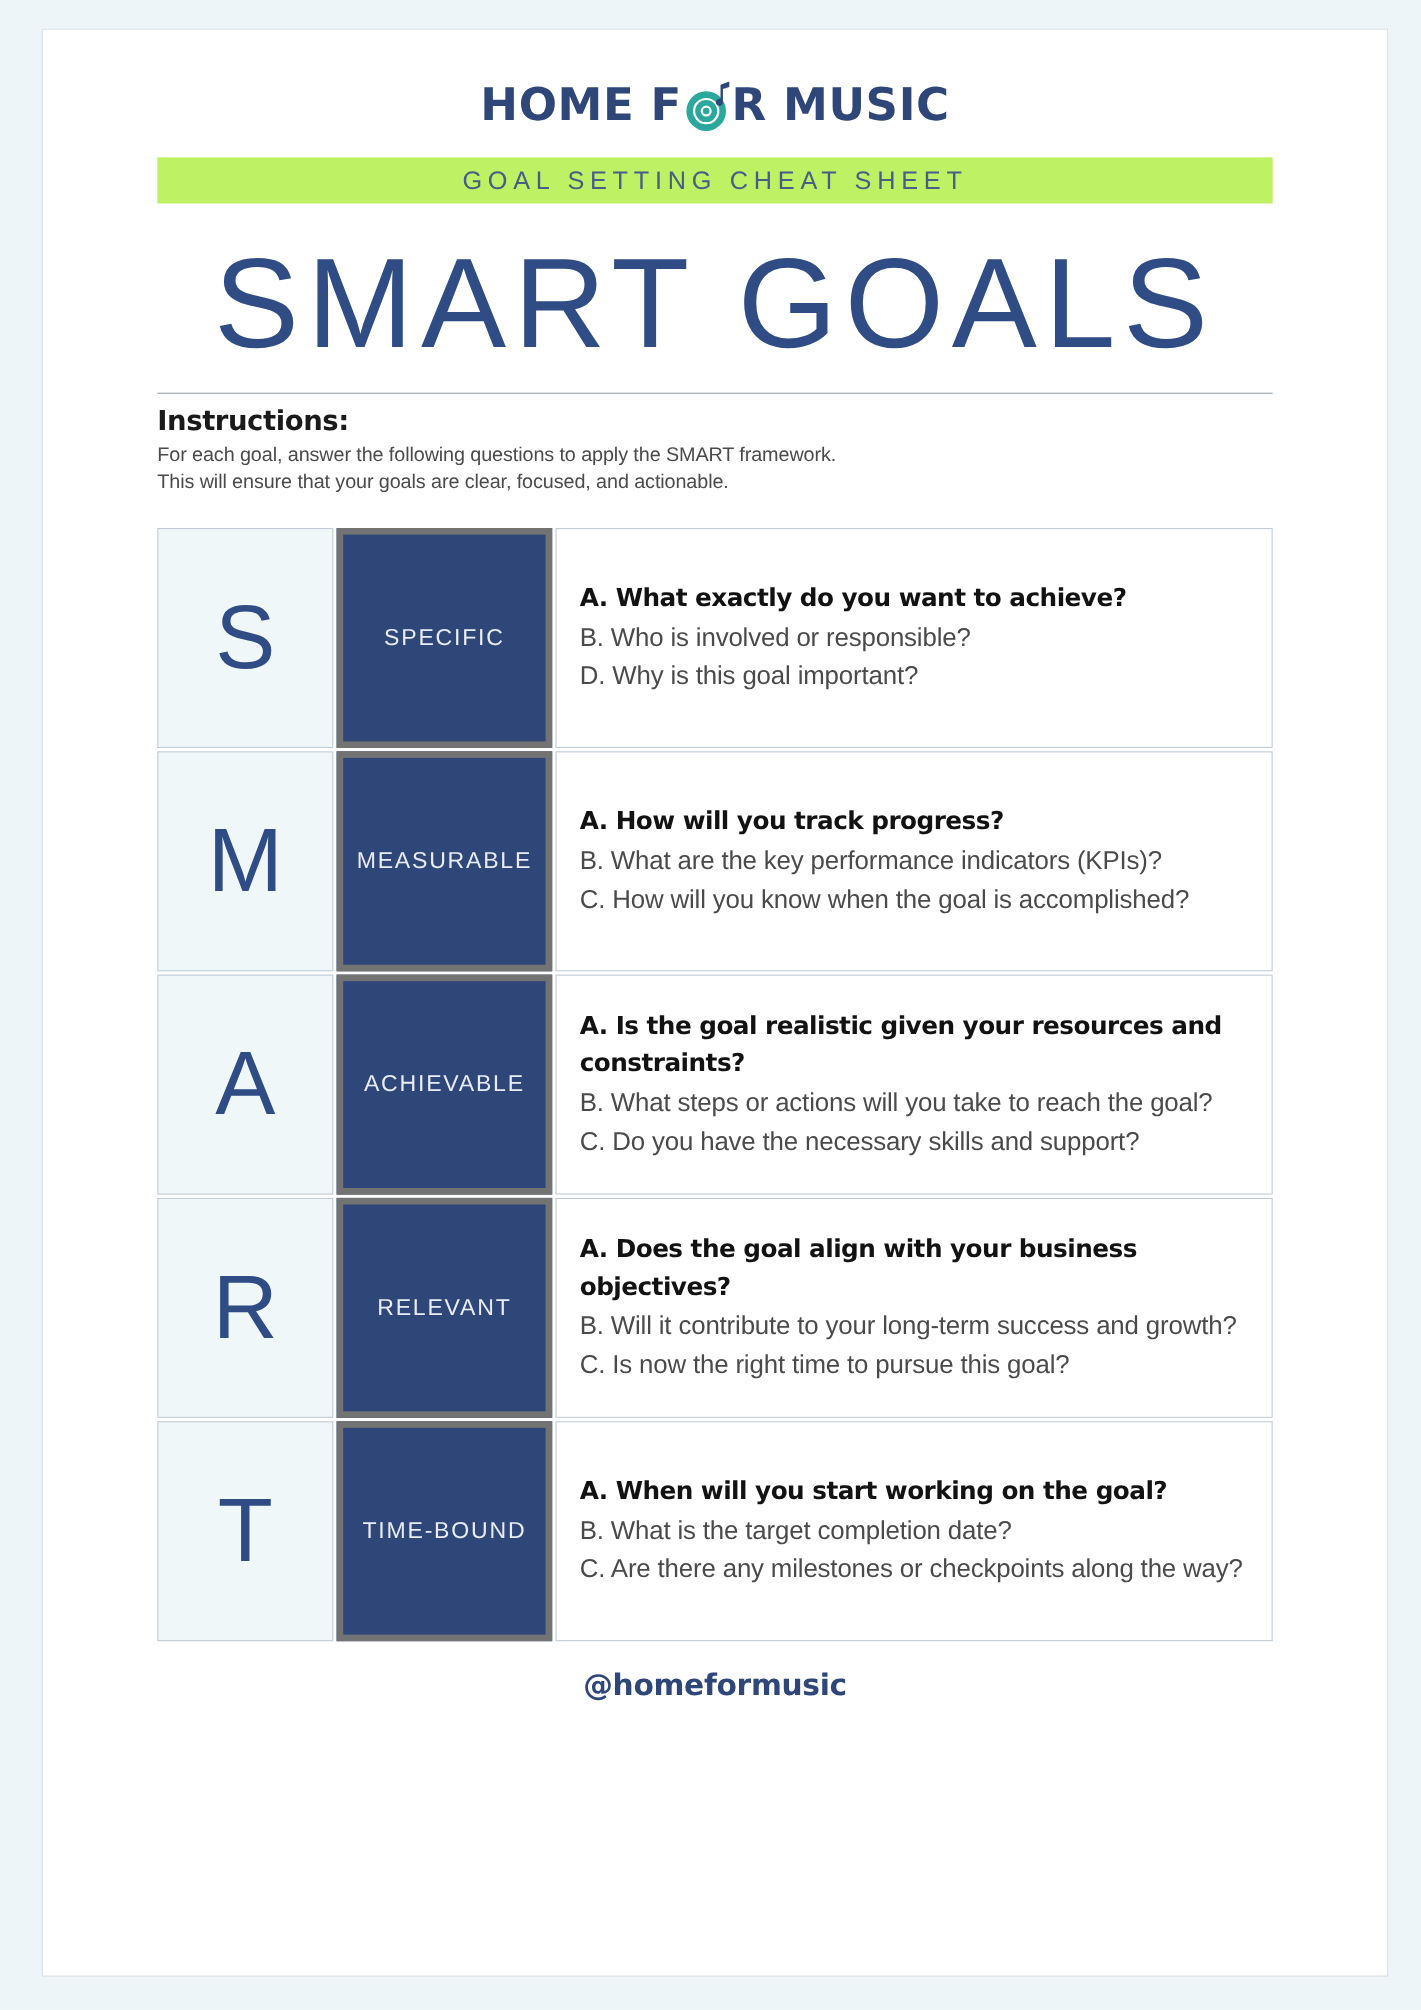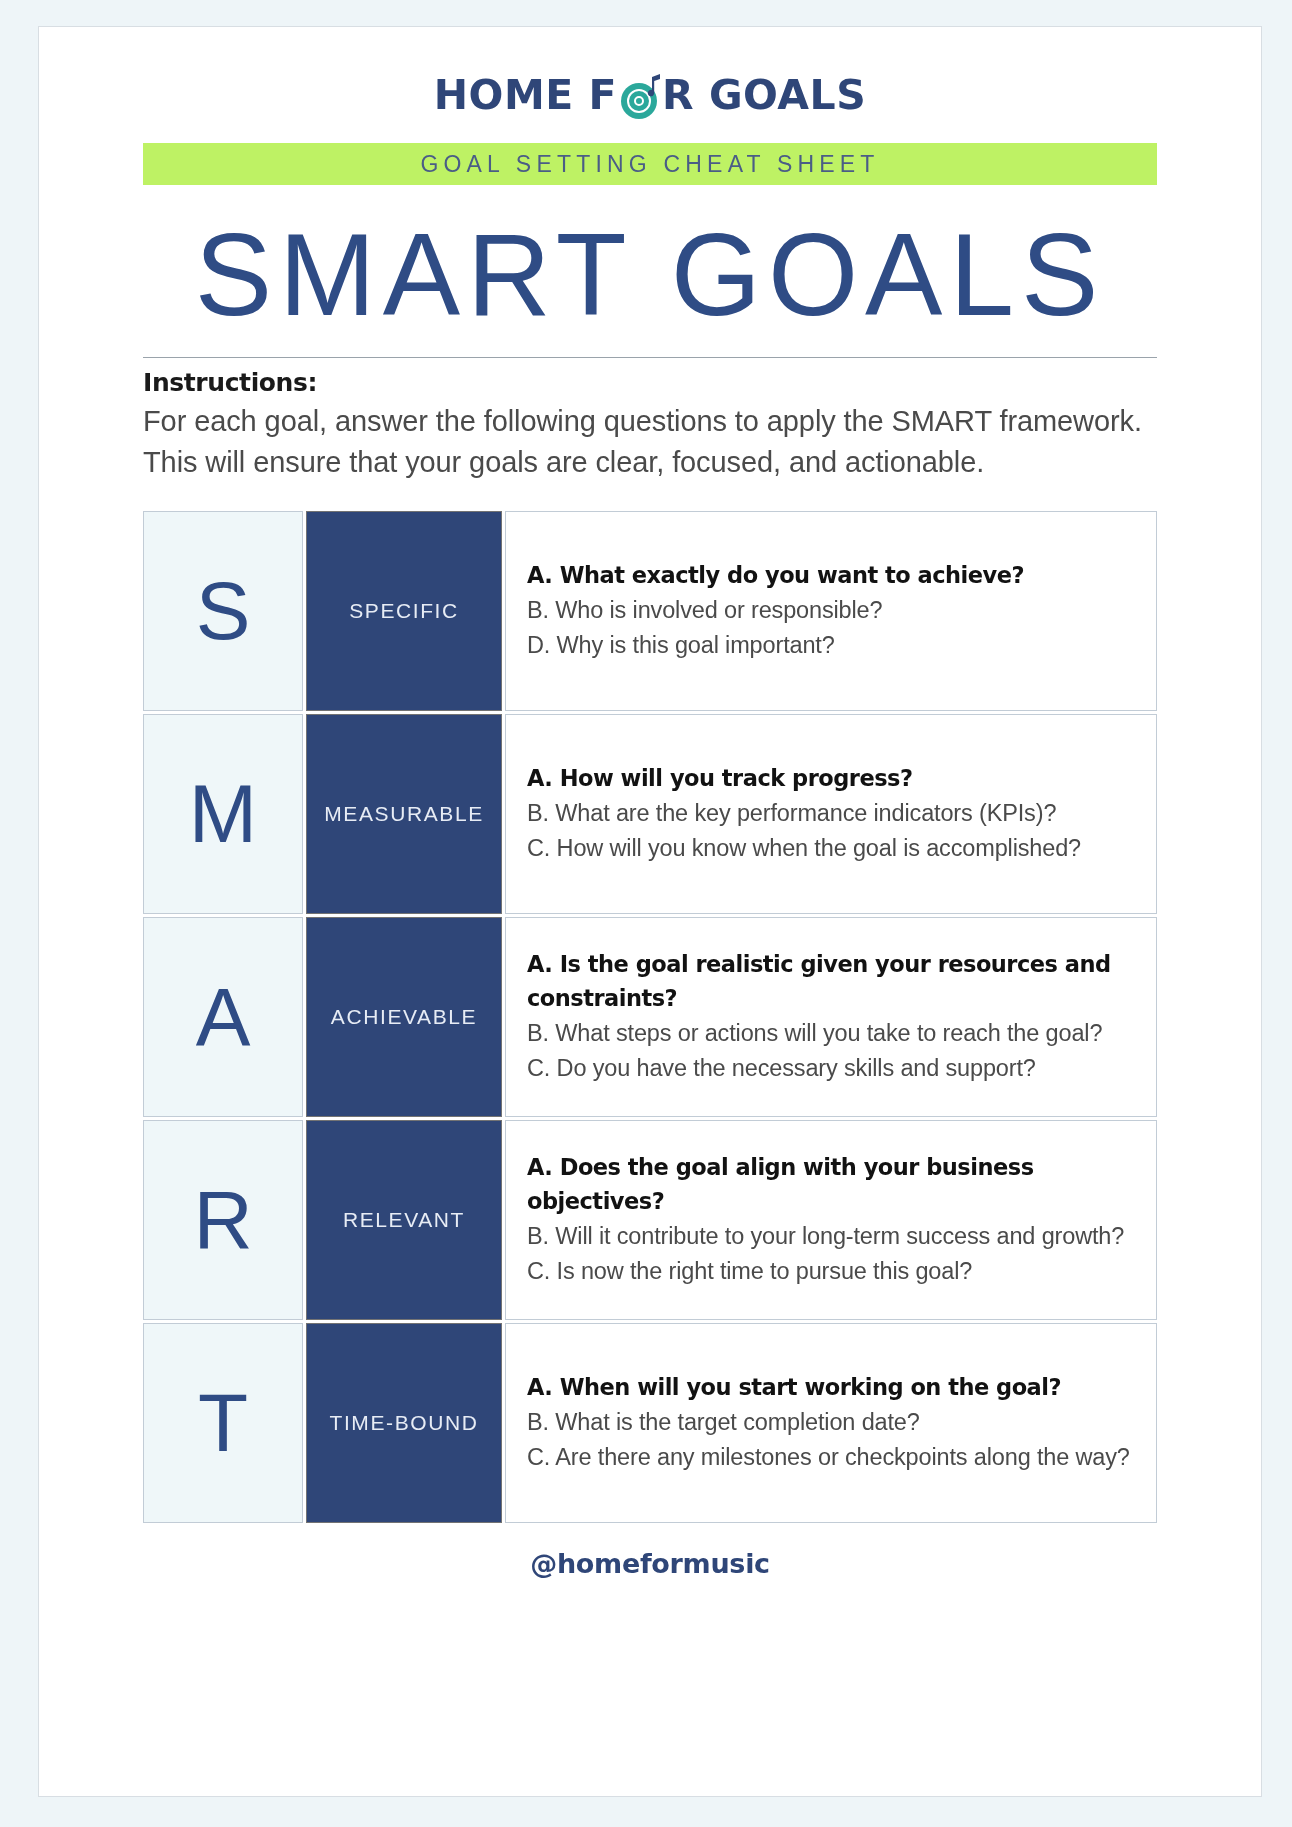--- a/index.html
+++ b/index.html
@@ -131,21 +131,21 @@
   }
   .instr-heading {
     font-size: 25px;
     font-weight: 700;
     color: #1a1a1a;
     margin-bottom: 4px;
     font-family: "DejaVu Sans", sans-serif;
     letter-spacing: -0.4px;
   }
   .instr-line {
-    font-size: 29px;
+    font-size: 18px;
     color: #4a4a4a;
     line-height: 1.42;
     font-weight: 400;
     letter-spacing: -0.1px;
   }
 
   
   .smart-table {
     margin-top: 28px;
     display: flex;
@@ -166,21 +166,21 @@
     justify-content: center;
     color: #2f4c85;
     font-size: 82px;
     font-weight: 300;
     line-height: 1;
     font-family: "Liberation Sans", sans-serif;
   }
   .cell-label {
     flex: 0 0 196px;
     background: #2f4678;
-    border: 1px solid #737373;
+    border: 6px solid #737373;
     margin-left: 3px;
     display: flex;
     align-items: center;
     justify-content: center;
     color: #e7ecf5;
     font-size: 21px;
     letter-spacing: 1.6px;
     font-weight: 400;
     text-align: center;
     padding: 0 6px;
@@ -235,21 +235,21 @@
       <span class="logo-text logo-f">HOME F</span>
       <span class="logo-record">
         <span class="disc"></span>
         <span class="ring1"></span>
         <span class="ring2"></span>
         <span class="hole"></span>
         <svg class="note" viewBox="0 0 20 26">
           <path d="M17 1 L9 4 L9 17 a3.2 3.2 0 1 0 2.2 3 L11.2 8 L17 6 Z" fill="#2f4678"></path>
         </svg>
       </span>
-      <span class="logo-text">R GOALS</span>
+      <span class="logo-text">R MUSIC</span>
     </div>
 
     <div class="banner">
       <span class="banner-text">GOAL SETTING CHEAT SHEET</span>
     </div>
 
     <h1 class="title">SMART GOALS</h1>
 
     <div class="rule"></div>
 

